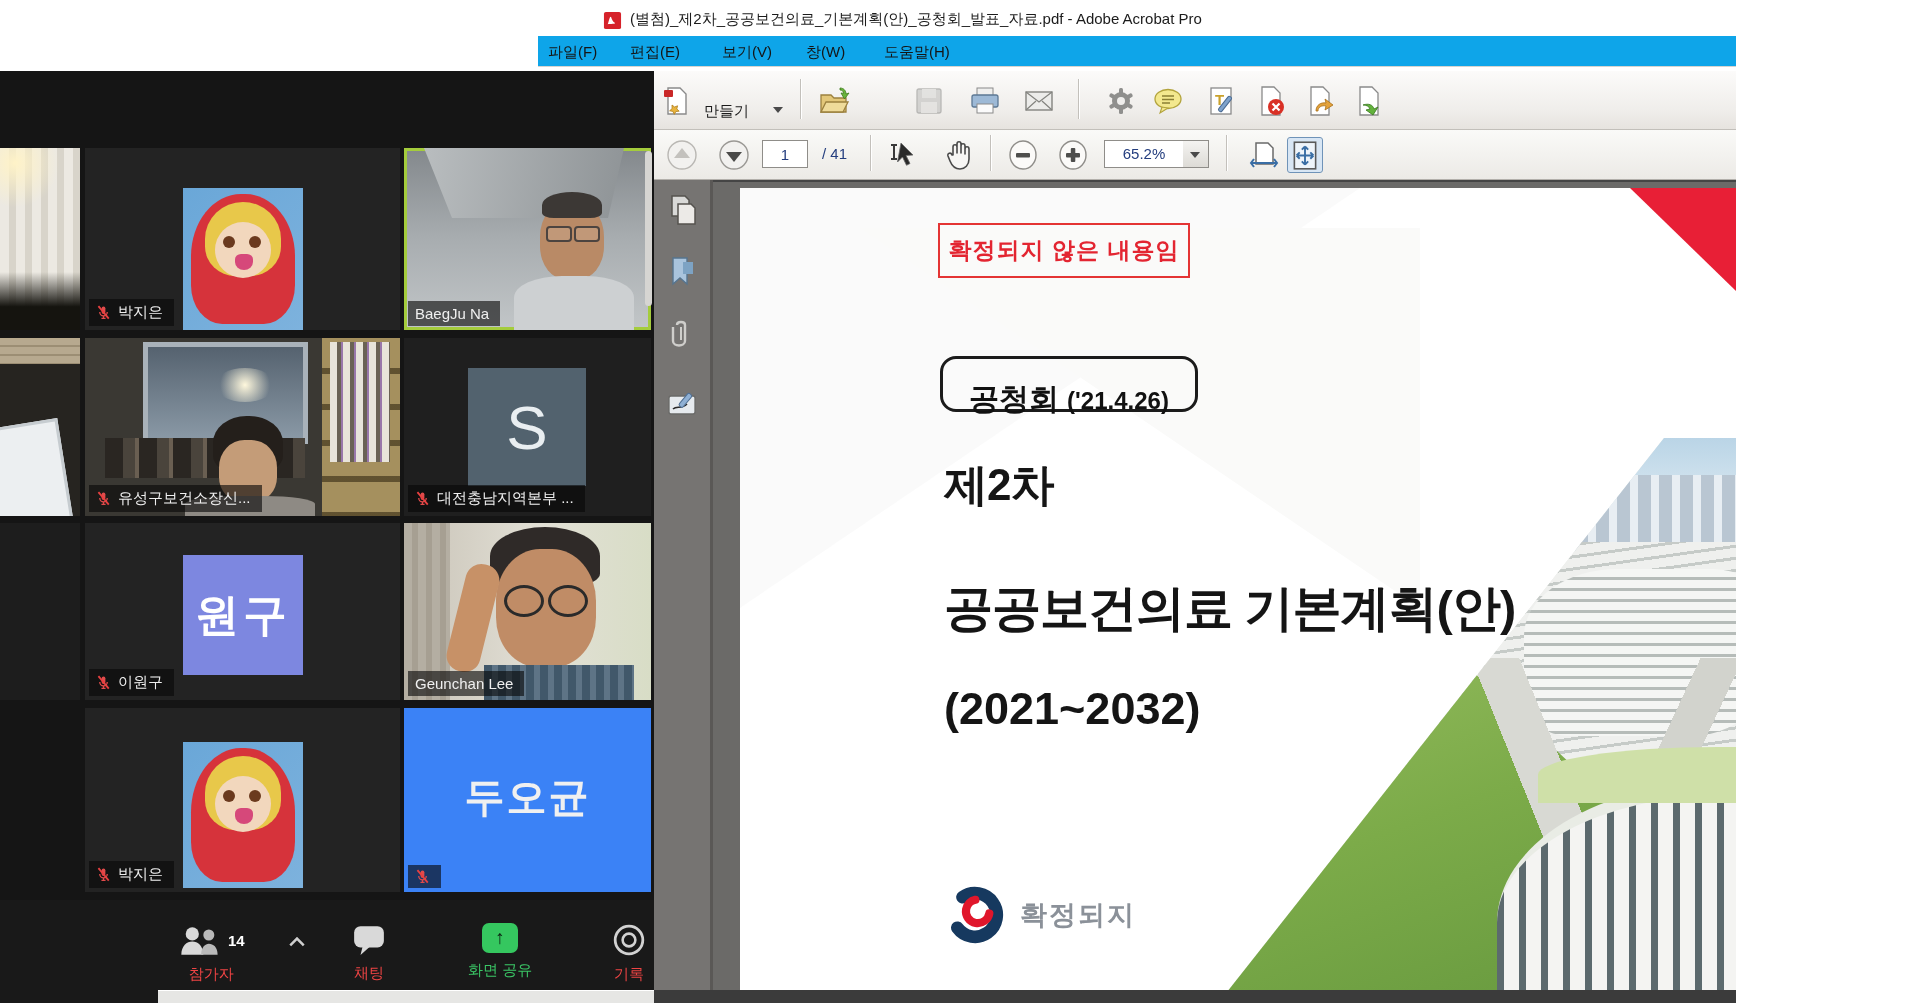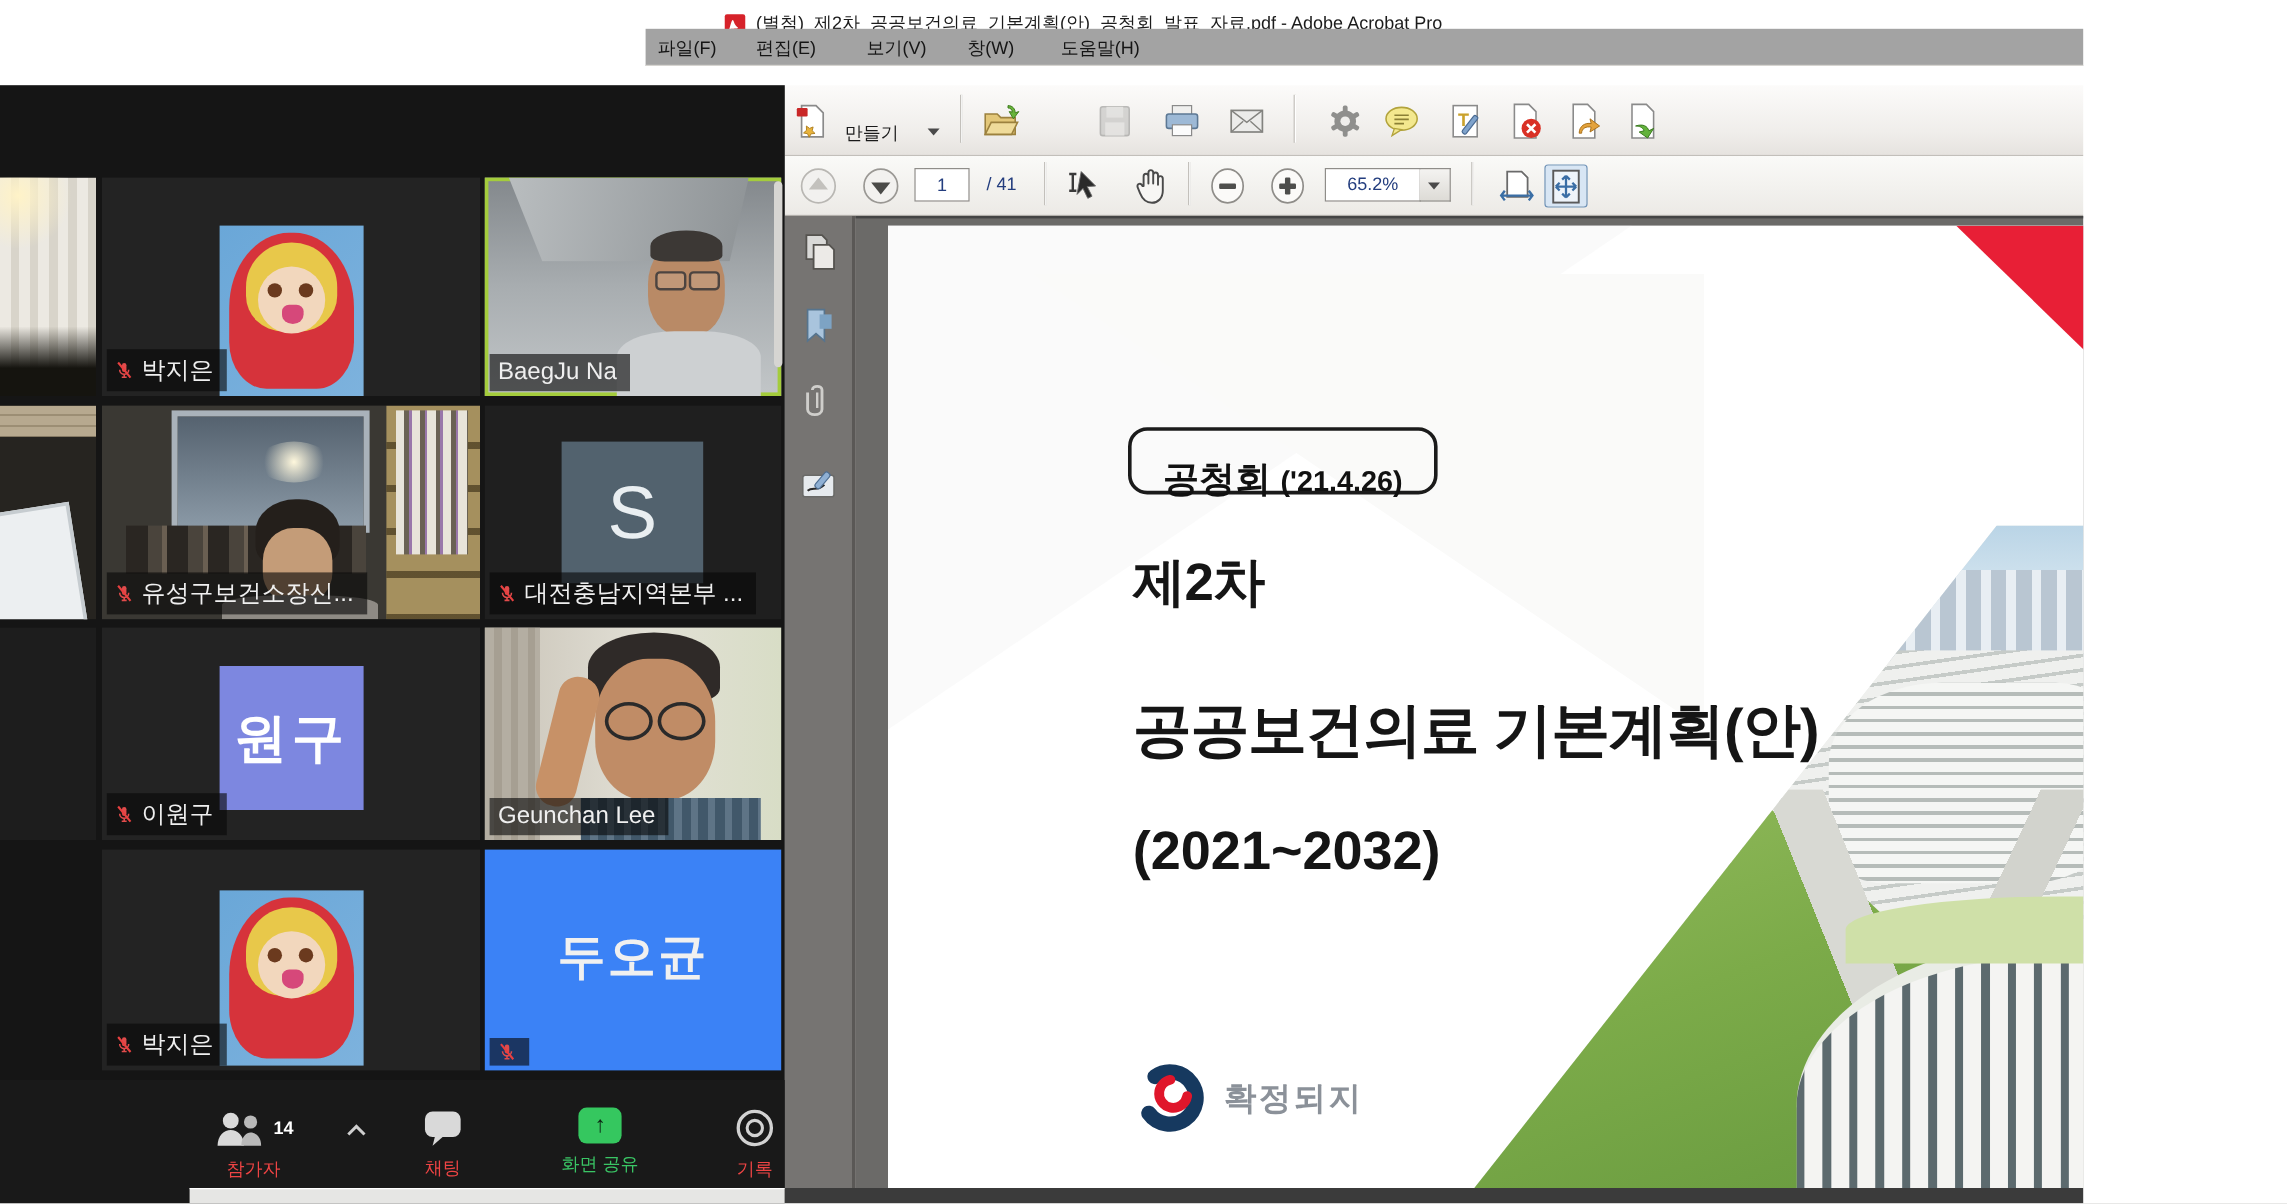--- a/index.html
+++ b/index.html
@@ -4,21 +4,21 @@
 <style>
   html,body{margin:0;padding:0;background:#ffffff;}
   .screen{position:relative;width:1736px;height:1003px;overflow:hidden;background:#ffffff;
           font-family:"Liberation Sans", sans-serif;}
   .abs{position:absolute;}
 
   
   .acr-titlebar{left:0;top:0;width:1912px;height:40px;background:#ffffff;}
   .acr-title-ico{left:603px;top:11px;width:19px;height:19px;}
   .acr-title-text{left:630px;top:10px;font-size:15px;color:#1b1b1b;white-space:nowrap;}
-  .acr-menubar{left:538px;top:24px;width:1374px;height:31px;background:#a3a3a3;border-bottom:1px solid #d6d4d0;box-sizing:border-box;padding-left:44px;}
+  .acr-menubar{left:538px;top:36px;width:1374px;height:31px;background:#0ea5e9;border-bottom:1px solid #d6d4d0;box-sizing:border-box;padding-left:44px;}
   .acr-menu-item{position:absolute;top:5px;font-size:15px;color:#151515;padding:2px 6px;}
   .acr-tb1{left:654px;top:71px;width:1258px;height:59px;background:linear-gradient(180deg,#fcfbfa 0%,#efedea 70%,#e6e3df 100%);border-bottom:1px solid #c2bfba;box-sizing:border-box;}
   .acr-tb2{left:654px;top:130px;width:1258px;height:50px;background:linear-gradient(180deg,#fafaf8 0%,#eceae6 100%);border-bottom:1px solid #b3b0ab;box-sizing:border-box;}
   .tbico{position:absolute;width:32px;height:32px;}
   .tbdiv{position:absolute;top:8px;width:1px;height:40px;background:#c3c0bb;border-right:1px solid #ffffff;}
   .tb2div{position:absolute;top:5px;width:1px;height:36px;background:#c3c0bb;border-right:1px solid #ffffff;}
   .create-label{position:absolute;left:44px;top:19px;font-size:15px;color:#1a1a1a;}
   .create-caret{position:absolute;left:113px;top:24px;width:0;height:0;border-left:5px solid transparent;border-right:5px solid transparent;border-top:6px solid #4a4a4a;}
   .pagebox{position:absolute;left:108px;top:10px;width:46px;height:28px;border:1px solid #8f8d89;background:#ffffff;text-align:center;font-size:15px;color:#233d7e;font-family:"Liberation Sans",sans-serif;box-sizing:border-box;}
   .pagetotal{position:absolute;left:168px;top:15px;font-size:15px;color:#233d7e;}
@@ -46,21 +46,21 @@
   .tri-red{position:absolute;left:0;top:0;width:1172px;height:804px;background:#e81f36;clip-path:polygon(890px 0px,1172px 0px,1172px 61px,1063px 168px);}
   .tri-navy{position:absolute;left:0;top:0;width:1172px;height:804px;background:#1e3a75;clip-path:polygon(1172px 65px,1172px 241px,1072px 173px);}
   .photo{position:absolute;left:480px;top:248px;width:692px;height:556px;clip-path:polygon(444px 2px,692px 2px,692px 556px,7px 556px);background:#e8eae6;}
   .ph{position:absolute;}
 
   
   .zw{left:0;top:71px;width:654px;height:932px;background:#151515;overflow:hidden;}
   .tile{position:absolute;background:#232323;overflow:hidden;}
   .tile-active{outline:3px solid #a4cc3c;outline-offset:-3px;}
   .chip{position:absolute;left:4px;bottom:4px;background:rgba(8,8,8,0.62);display:flex;align-items:center;gap:7px;padding:4px 11px 4px 7px;}
-  .chip-name{font-size:20px;color:#efefef;white-space:nowrap;}
+  .chip-name{font-size:15px;color:#efefef;white-space:nowrap;}
   .avatar{position:absolute;display:flex;align-items:center;justify-content:center;}
   .big-name{position:absolute;width:100%;text-align:center;font-size:40px;font-weight:bold;color:#f0f0f0;letter-spacing:2px;}
   .zw-scroll{position:absolute;left:645px;top:80px;width:7px;height:155px;border-radius:4px;background:#d6d5d2;}
   .zw-toolbar{position:absolute;left:0;top:829px;width:654px;height:103px;background:#191919;}
   .zt-item{position:absolute;display:flex;flex-direction:column;align-items:center;}
   .zt-label{font-size:15px;color:#ef4444;margin-top:8px;}
   .zt-count{font-size:15px;color:#ffffff;font-weight:bold;}
   .share-btn{width:36px;height:30px;background:#35c75f;border-radius:7px;display:flex;align-items:center;justify-content:center;color:#0c2513;font-size:19px;font-weight:bold;}
   .share-label{color:#3ac565 !important;}
 
@@ -342,20 +342,23 @@
         <div class="ph" style="left:30%;top:7%;width:70%;height:14%;background:repeating-linear-gradient(90deg,#b9c6d2 0 13px,#e8eef3 13px 21px)"></div>
         <div class="ph" style="left:18%;top:19%;width:82%;height:42%;background:repeating-linear-gradient(172deg,#eff0ee 0 9px,#c6cbc8 9px 12px)"></div>
         <div class="ph" style="left:44%;top:24%;width:34%;height:30%;background:repeating-linear-gradient(180deg,#f5f6f4 0 8px,#b6bcb9 8px 11px);border-radius:40% 20% 30% 20%"></div>
         <div class="ph" style="left:0;top:28%;width:58%;height:72%;background:linear-gradient(160deg,#9ac063 0%,#7cab49 55%,#689a3f 100%);clip-path:polygon(42% 0,100% 55%,72% 100%,0 100%,0 30%)"></div>
         <div class="ph" style="left:4%;top:30%;width:30%;height:16%;background:repeating-linear-gradient(90deg,#aab2b8 0 4px,#e3e4e0 4px 8px);transform:skewY(-8deg)"></div>
         <div class="ph" style="left:10%;top:40%;width:80%;height:60%;background:linear-gradient(68deg,transparent 46%,#d8d9d3 46% 53%,transparent 53%),linear-gradient(115deg,transparent 58%,#d2d3cd 58% 64%,transparent 64%)"></div>
         <div class="ph" style="left:40%;top:62%;width:60%;height:40%;background:repeating-linear-gradient(90deg,#5c6a6e 0 7px,#f4f4f2 7px 22px);border-radius:55% 8% 0 0/60% 8% 0 0;border-top:14px solid #e9ece5"></div>
         <div class="ph" style="left:46%;top:56%;width:52%;height:10%;background:#cfe0a8;border-radius:50% 10% 0 0"></div>
       </div>
 
+      <div class="notice-box">
+        <span class="notice-text">확정되지 않은 내용임</span>
+      </div>
 
       <div class="hearing-box">
         <span class="hearing-main">공청회</span>
         <span class="hearing-date">('21.4.26)</span>
       </div>
 
       <div class="slide-t1">제2차</div>
       <div class="slide-t2">공공보건의료 기본계획(안)</div>
       <div class="slide-t3">(2021~2032)</div>
 

